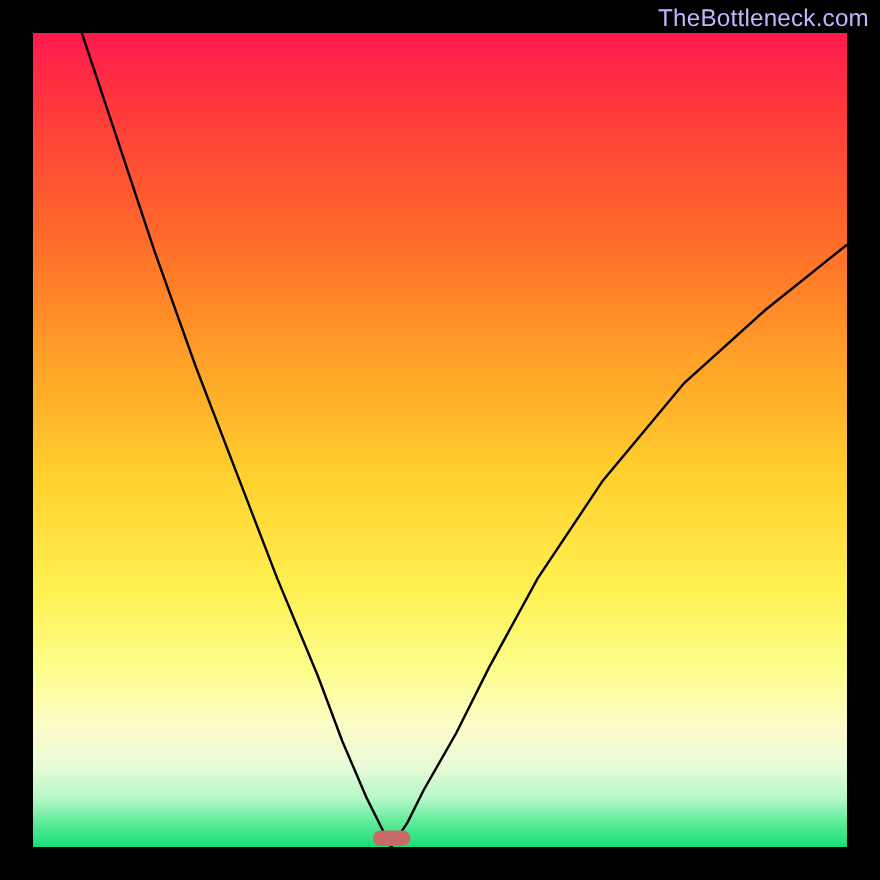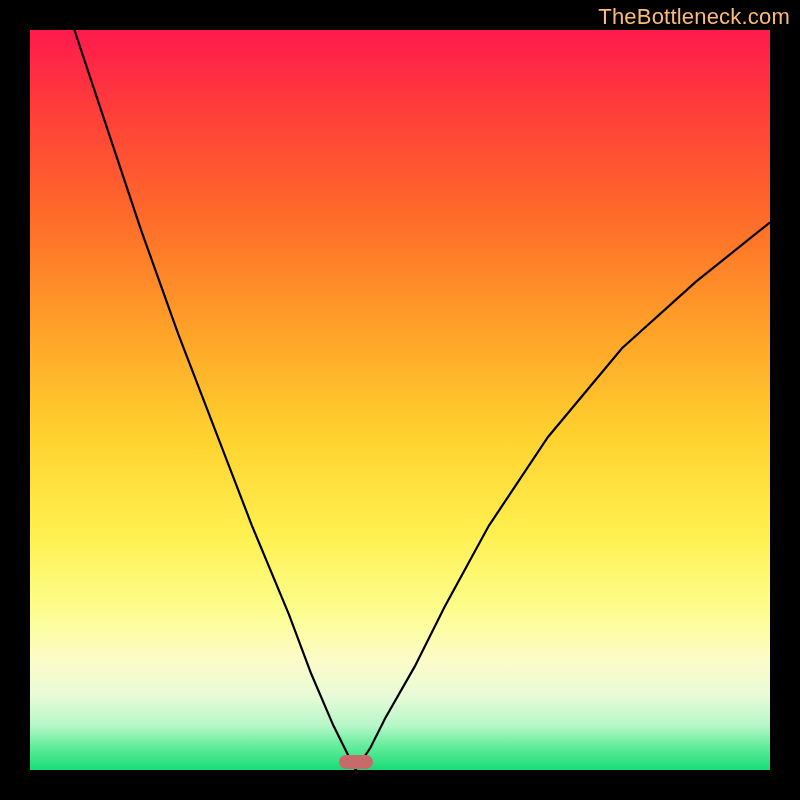--- a/index.html
+++ b/index.html
@@ -38,21 +38,21 @@
       #e8fbd7 90%,
       #b6f7c8 94%,
       #5eeb99 97%,
       #18dd75 100%
     );
   }
   .watermark {
     position: absolute;
     top: 4px;
     right: 10px;
-    color: #fdba74;
+    color: #c4b5fd;
     font-size: 22px;
     letter-spacing: 0.2px;
     font-weight: 400;
     user-select: none;
   }
   .marker {
     position: absolute;
     background: #c86a6a;
     border-radius: 8px;
   }

